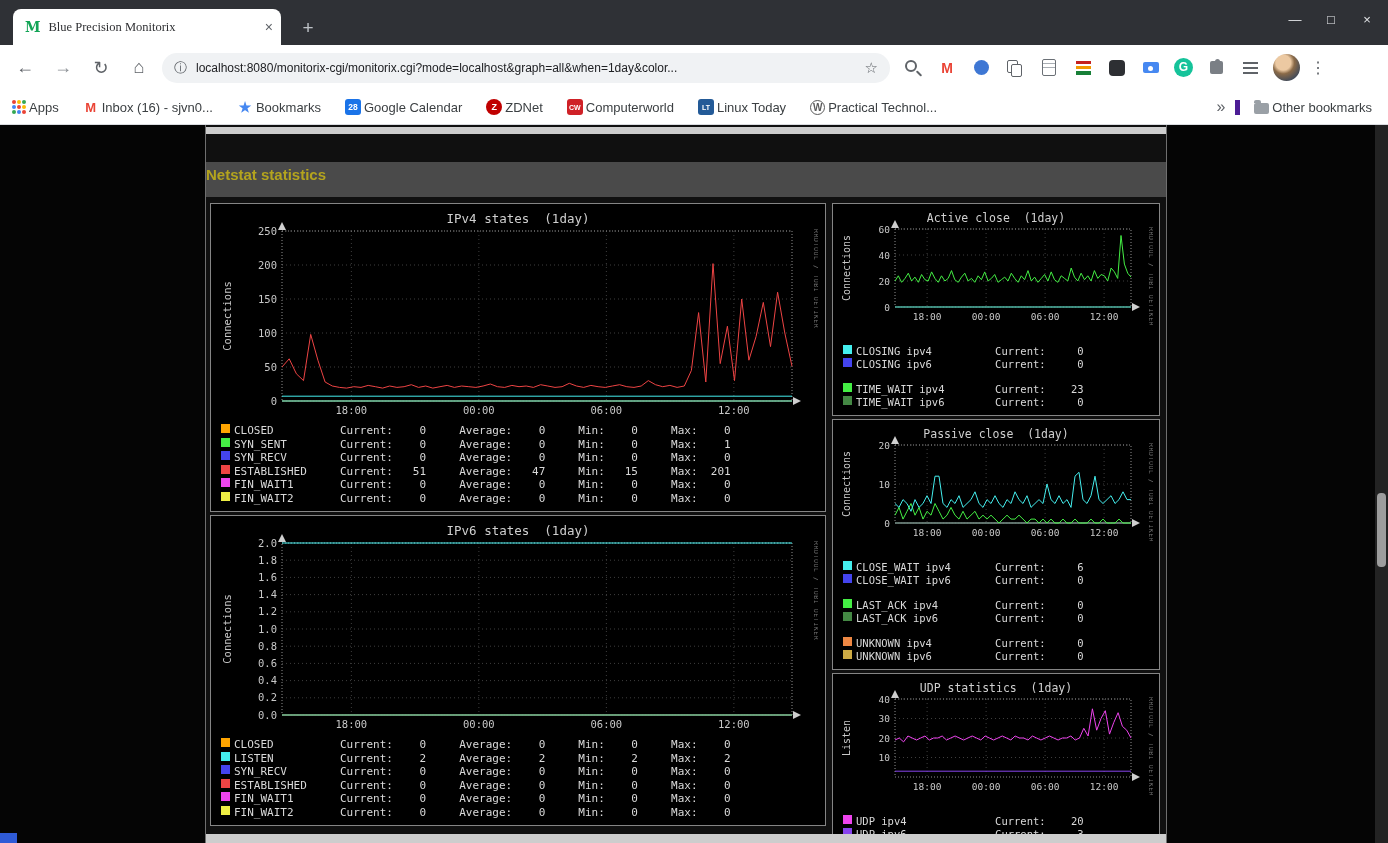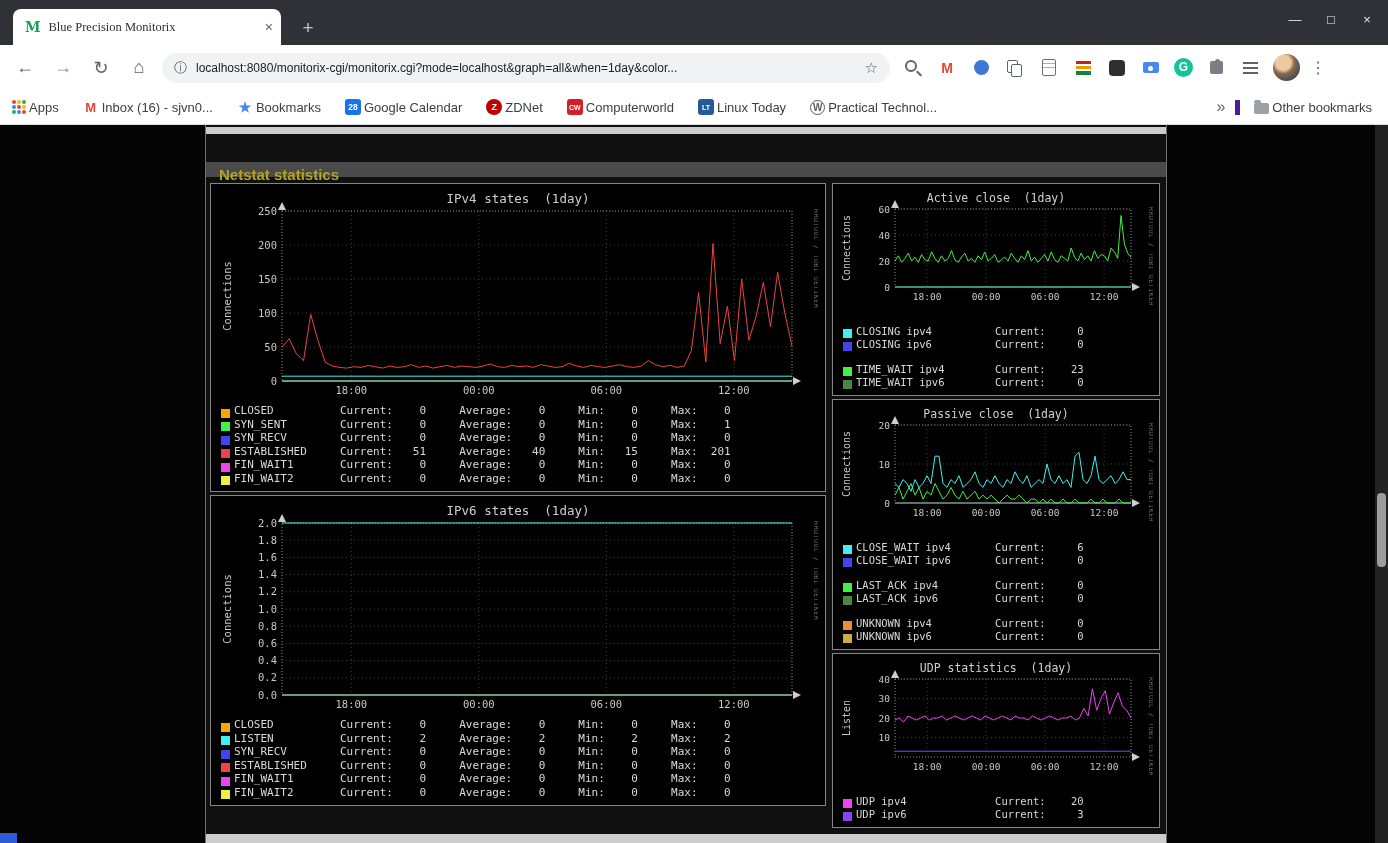--- a/index.html
+++ b/index.html
@@ -73,31 +73,31 @@
   .bm-overflow{margin-left:auto;color:#5f6368;font-size:16px;padding:0 10px;}
   .other{border-left:5px solid #4c1d95;padding-left:14px;margin-right:4px;}
   .ic-folder{width:15px;height:11px;background:#9aa0a6;border-radius:2px;position:relative;margin-top:2px;flex:none;}
   .ic-folder::before{content:"";position:absolute;top:-3px;left:0;width:7px;height:3px;background:#9aa0a6;border-radius:2px 2px 0 0;}
 
   
   .pagearea{position:absolute;top:125px;left:0;right:0;bottom:0;background:#050505;}
   .container{position:absolute;left:205px;top:0;width:962px;height:100%;background:#101010;
       border-left:1px solid #6f6f6f;border-right:1px solid #6f6f6f;overflow:hidden;box-sizing:border-box;}
   .strip-top{margin-top:2px;height:7px;background:#cdcdcd;}
-  .section-header{margin-top:28px;height:15px;background:#4a4a4a;line-height:25px;padding-left:13px;
+  .section-header{margin-top:28px;height:35px;background:#4a4a4a;line-height:25px;
       font-size:15px;font-weight:bold;color:#b4a41e;}
   .strip-bottom{position:absolute;left:0;right:0;bottom:0;height:9px;background:#cdcdcd;}
   .cols{display:flex;gap:6px;margin-top:6px;padding:0 4px;align-items:flex-start;}
   .col-left{width:616px;flex:none;}
   .col-right{width:328px;flex:none;}
   .panel{background:#000;border:1px solid #858585;margin-bottom:3px;padding:5px 0 6px;}
   .panel svg{display:block;margin:0 auto;}
   .legend{margin-top:5px;}
   .lg-small{margin-top:20px;}
-  .lgl{display:flex;align-items:flex-end;padding-left:10px;line-height:13.5px;}
+  .lgl{display:flex;align-items:flex-start;padding-left:10px;line-height:13.5px;}
   .lg-small .lgl{line-height:13px;}
   .sw{width:9px;height:9px;margin-right:4px;flex:none;}
   .lgt{font-family:"DejaVu Sans Mono",monospace;font-size:11px;color:#d9d9d9;white-space:pre;}
   .lg-small .lgt{font-size:10.5px;}
   .lg-spacer{height:12px;}
   .scrollbar{position:absolute;top:0;right:0;width:13px;bottom:0;background:#232323;}
   .thumb{position:absolute;left:2px;top:368px;width:9px;height:74px;background:#9d9d9d;border-radius:4px;}
   .frag-blue{position:absolute;left:0;bottom:0;width:17px;height:10px;background:#2f5bd7;}
 </style>
 </head>
@@ -237,21 +237,21 @@
                 <div class="lgl">
                   <span class="sw" style="background: rgb(68, 238, 68);"></span>
                   <span class="lgt">SYN_SENT        Current:    0     Average:    0     Min:    0     Max:    1</span>
                 </div>
                 <div class="lgl">
                   <span class="sw" style="background: rgb(68, 68, 238);"></span>
                   <span class="lgt">SYN_RECV        Current:    0     Average:    0     Min:    0     Max:    0</span>
                 </div>
                 <div class="lgl">
                   <span class="sw" style="background: rgb(238, 68, 68);"></span>
-                  <span class="lgt">ESTABLISHED     Current:   51     Average:   40     Min:   15     Max:  201</span>
+                  <span class="lgt">ESTABLISHED     Current:   51     Average:   47     Min:   15     Max:  201</span>
                 </div>
                 <div class="lgl">
                   <span class="sw" style="background: rgb(238, 68, 238);"></span>
                   <span class="lgt">FIN_WAIT1       Current:    0     Average:    0     Min:    0     Max:    0</span>
                 </div>
                 <div class="lgl">
                   <span class="sw" style="background: rgb(238, 238, 68);"></span>
                   <span class="lgt">FIN_WAIT2       Current:    0     Average:    0     Min:    0     Max:    0</span>
                 </div>
               </div>

